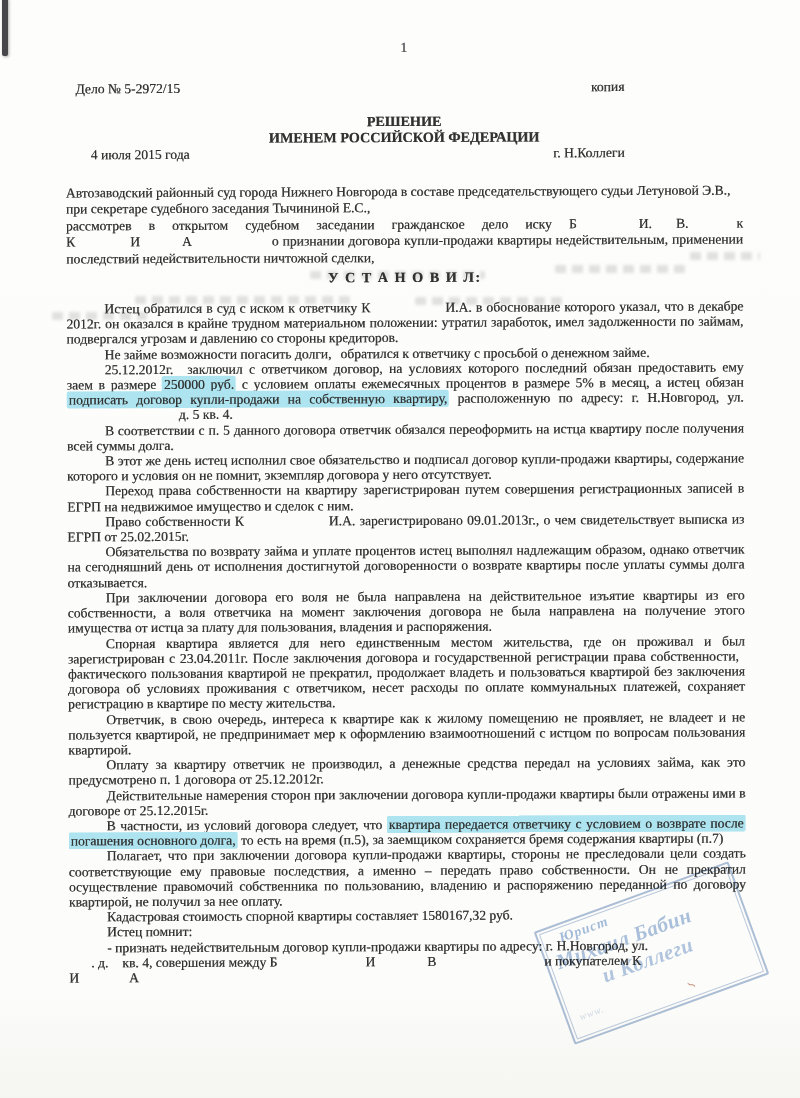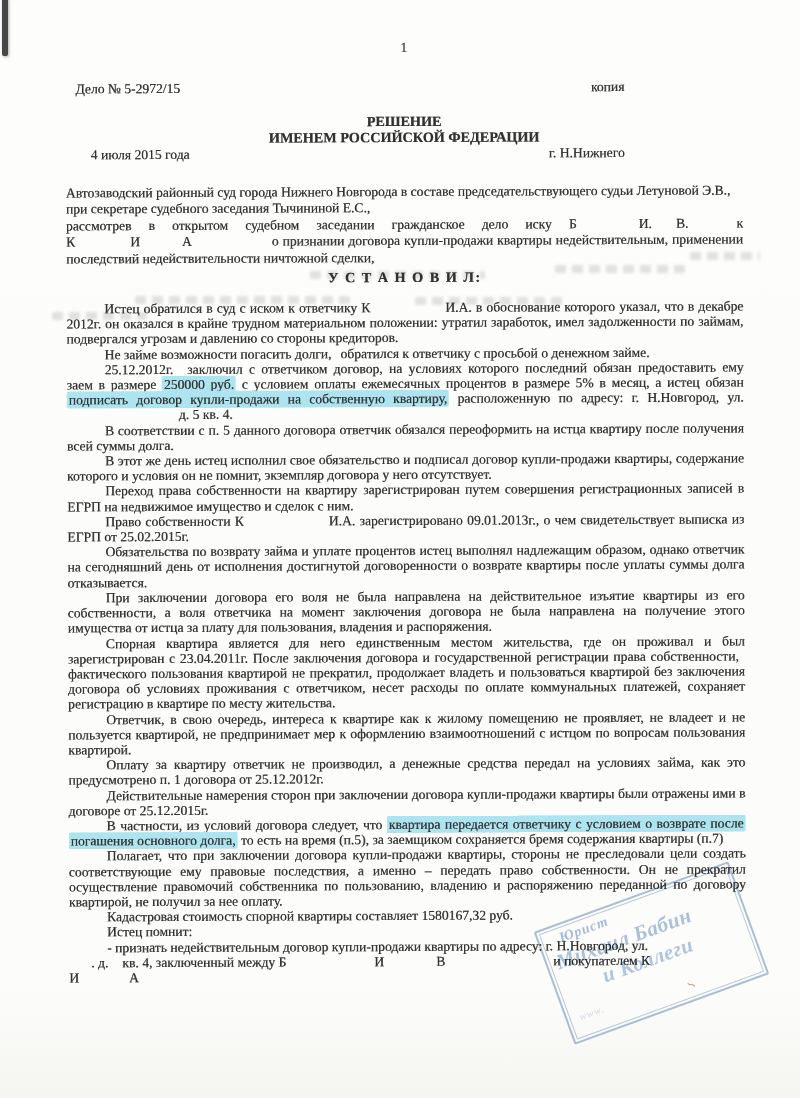--- a/index.html
+++ b/index.html
@@ -93,21 +93,21 @@
       <span>копия</span>
     </div>
 
     <div class="titles">
       <div>РЕШЕНИЕ</div>
       <div>ИМЕНЕМ РОССИЙСКОЙ ФЕДЕРАЦИИ</div>
     </div>
 
     <div class="date-row">
       <span>4 июля 2015 года</span>
-      <span>г. Н.Нижнего</span>
+      <span>г. Н.Коллеги</span>
     </div>
 
     <div id="intro-block" class="intro">
         <p class="para"><span>Автозаводский районный суд города Нижнего Новгорода в составе председательствующего судьи Летуновой Э.В.,</span></p>
         <p class="para"><span>при секретаре судебного заседания Тычининой Е.С.,</span></p>
         <p class="para jlast"><span>рассмотрев в открытом судебном заседании гражданское дело иску Б</span><span class="gap" style="width: 62px;"></span><span>И.</span><span class="gap" style="width: 24px;"></span><span>В.</span><span class="gap" style="width: 48px;"></span><span>к</span></p>
         <p class="para"><span>К</span><span class="gap" style="width: 55px;"></span><span>И</span><span class="gap" style="width: 42px;"></span><span>А</span><span class="gap" style="width: 80px;"></span><span>о признании договора купли-продажи квартиры недействительным, применении последствий недействительности ничтожной сделки,</span></p>
       </div>
 
     <div class="established">У С Т А Н О В И Л:</div>
@@ -124,21 +124,21 @@
         <p class="para indent"><span>При заключении договора его воля не была направлена на действительное изъятие квартиры из его собственности, а воля ответчика на момент заключения договора не была направлена на получение этого имущества от истца за плату для пользования, владения и распоряжения.</span></p>
         <p class="para indent"><span>Спорная квартира является для него единственным местом жительства, где он проживал и был зарегистрирован с 23.04.2011г. После заключения договора и государственной регистрации права собственности,</span><span class="gap" style="width: 6px;"></span><span>фактического пользования квартирой не прекратил, продолжает владеть и пользоваться квартирой без заключения договора об условиях проживания с ответчиком, несет расходы по оплате коммунальных платежей, сохраняет регистрацию в квартире по месту жительства.</span></p>
         <p class="para indent"><span>Ответчик, в свою очередь, интереса к квартире как к жилому помещению не проявляет, не владеет и не пользуется квартирой, не предпринимает мер к оформлению взаимоотношений с истцом по вопросам пользования квартирой.</span></p>
         <p class="para indent"><span>Оплату за квартиру ответчик не производил, а денежные средства передал на условиях займа, как это предусмотрено п. 1 договора от 25.12.2012г.</span></p>
         <p class="para indent"><span>Действительные намерения сторон при заключении договора купли-продажи квартиры были отражены ими в договоре от 25.12.2015г.</span></p>
         <p class="para indent"><span>В частности, из условий договора следует, что </span><span class="hl">квартира передается ответчику с условием о возврате после погашения основного долга,</span><span> то есть на время (п.5), за заемщиком сохраняется бремя содержания квартиры (п.7)</span></p>
         <p class="para indent"><span>Полагает, что при заключении договора купли-продажи квартиры, стороны не преследовали цели создать соответствующие ему правовые последствия, а именно – передать право собственности. Он не прекратил осуществление правомочий собственника по пользованию, владению и распоряжению переданной по договору квартирой, не получил за нее оплату.</span></p>
         <p class="para indent"><span>Кадастровая стоимость спорной квартиры составляет 1580167,32 руб.</span></p>
         <p class="para indent"><span>Истец помнит:</span></p>
         <p class="para indent"><span>- признать недействительным договор купли-продажи квартиры по адресу: г. Н.Новгород, ул.</span></p>
-        <p class="para indent-sm"><span>. д.</span><span class="gap" style="width: 14px;"></span><span>кв. 4, заключенный между Б</span><span class="gap" style="width: 88px;"></span><span>И</span><span class="gap" style="width: 52px;"></span><span>В</span><span class="gap" style="width: 108px;"></span><span>и покупателем К</span></p>
+        <p class="para indent-sm"><span>. д.</span><span class="gap" style="width: 14px;"></span><span>кв. 4, совершения между Б</span><span class="gap" style="width: 88px;"></span><span>И</span><span class="gap" style="width: 52px;"></span><span>В</span><span class="gap" style="width: 108px;"></span><span>и покупателем К</span></p>
         <p class="para"><span>И</span><span class="gap" style="width: 50px;"></span><span>А</span></p>
       </div>
   </div>
 
   <span class="ink-dot" style="left:686px;top:977px;">∽</span>
 
   <div class="stamp">
     <div class="stamp-inner">
       <div class="s1">Юрист</div>
       <div class="s2">Михаил Бабин</div>

